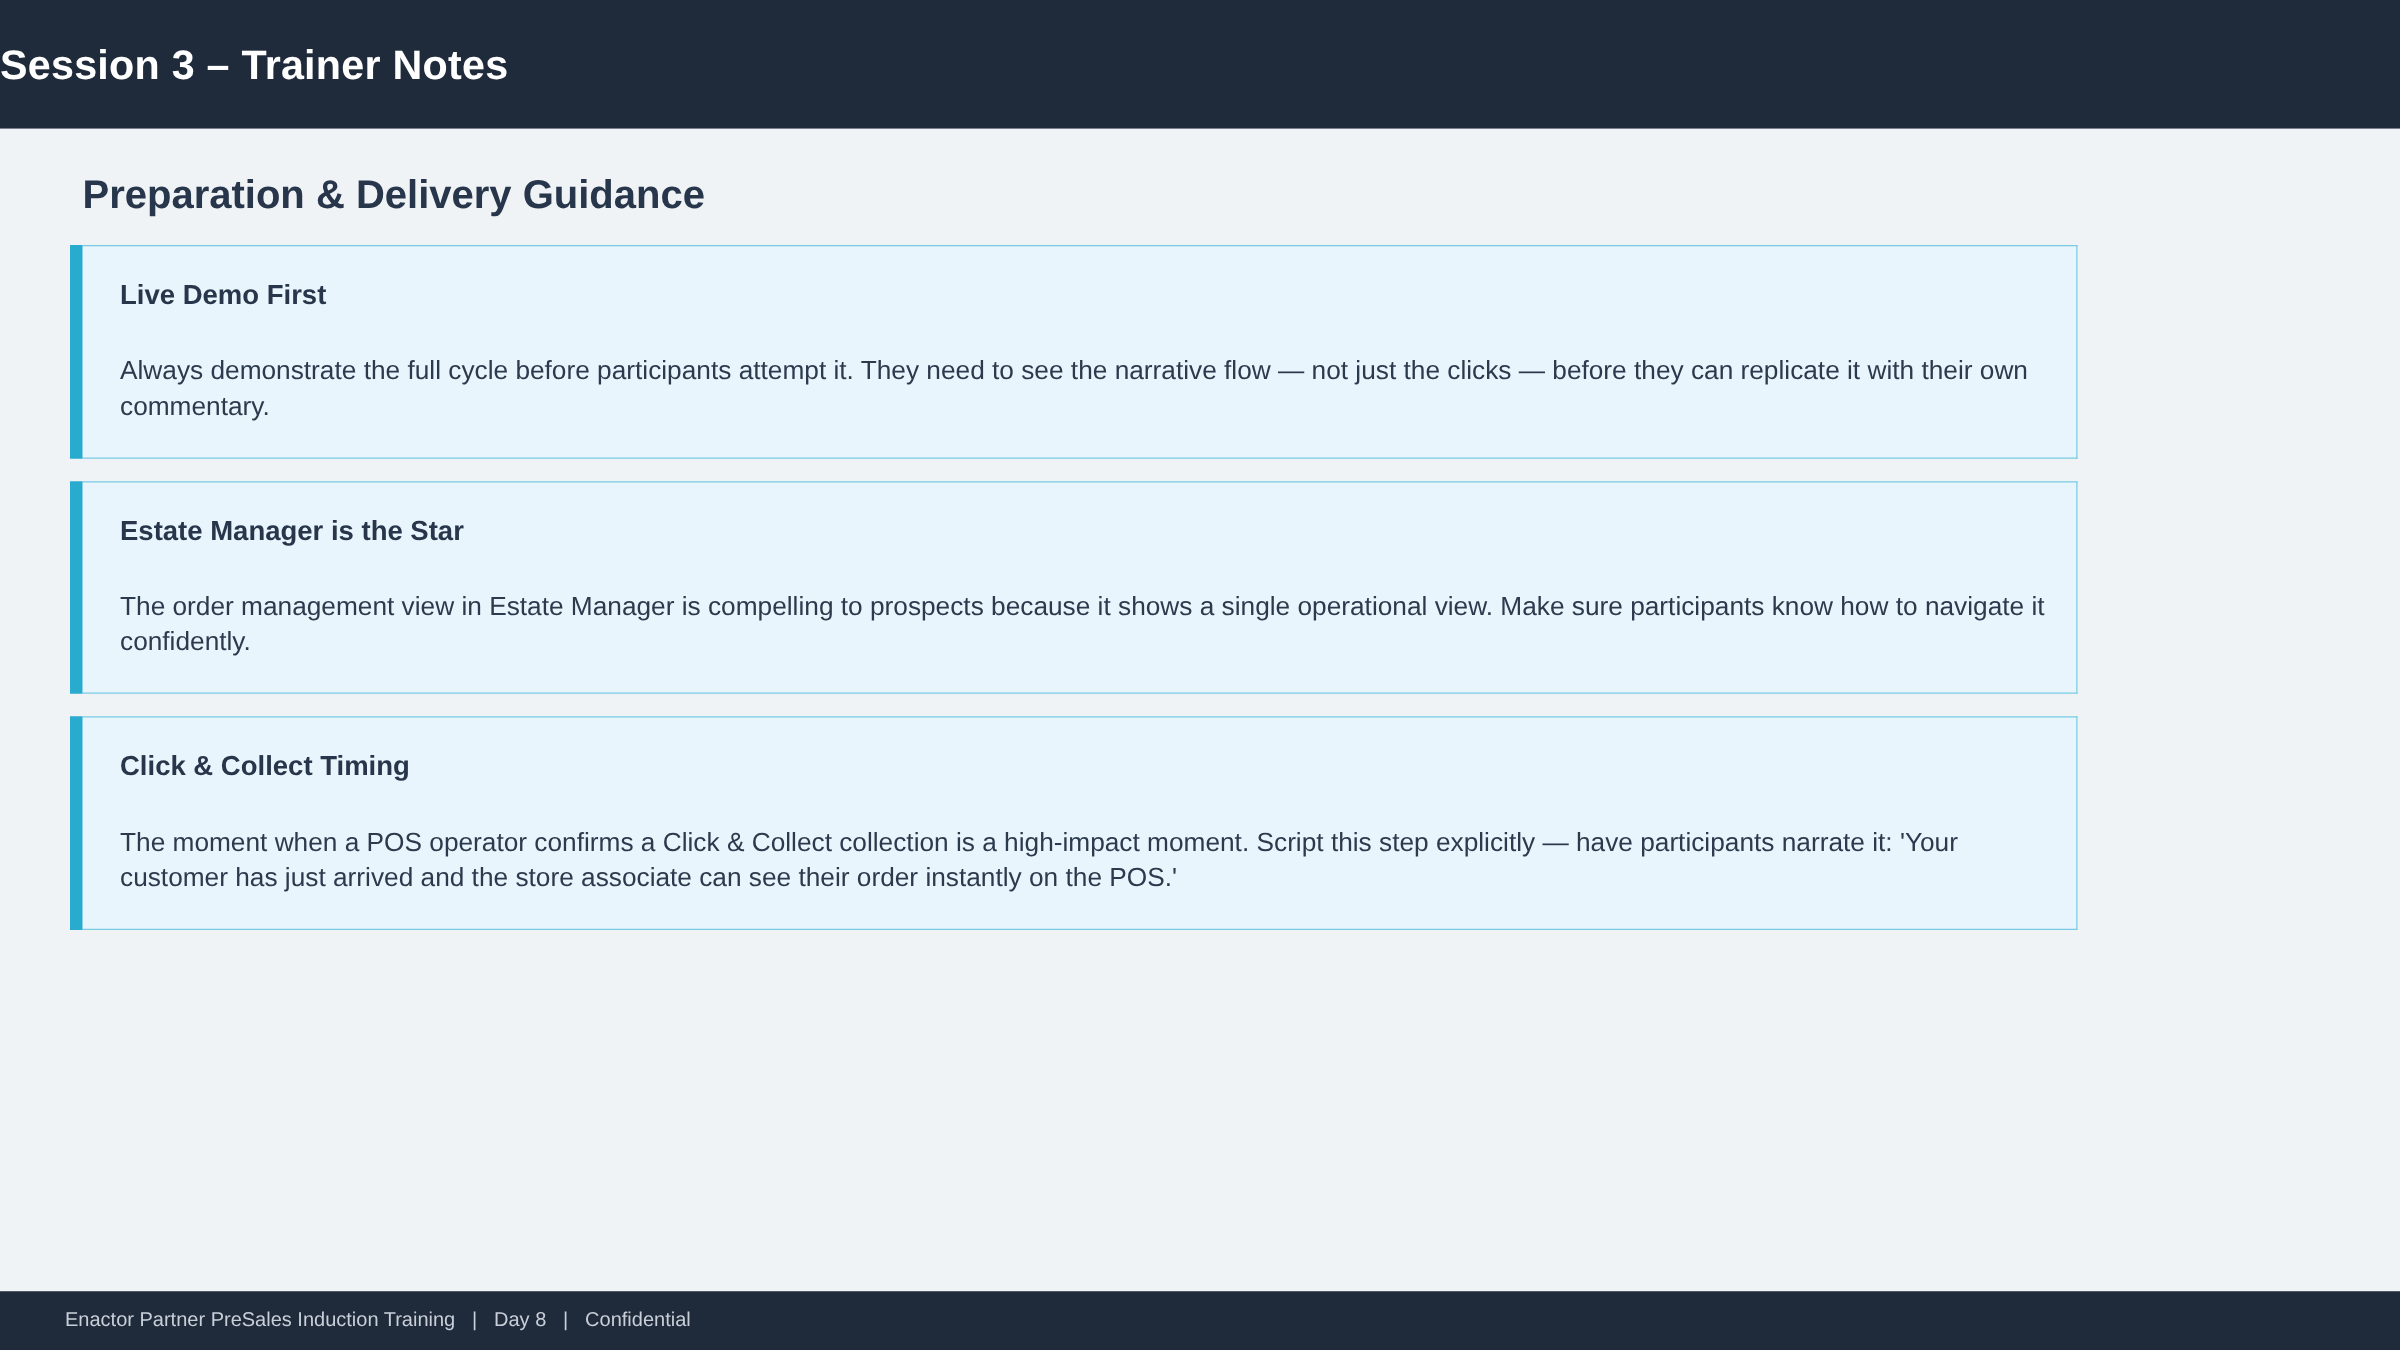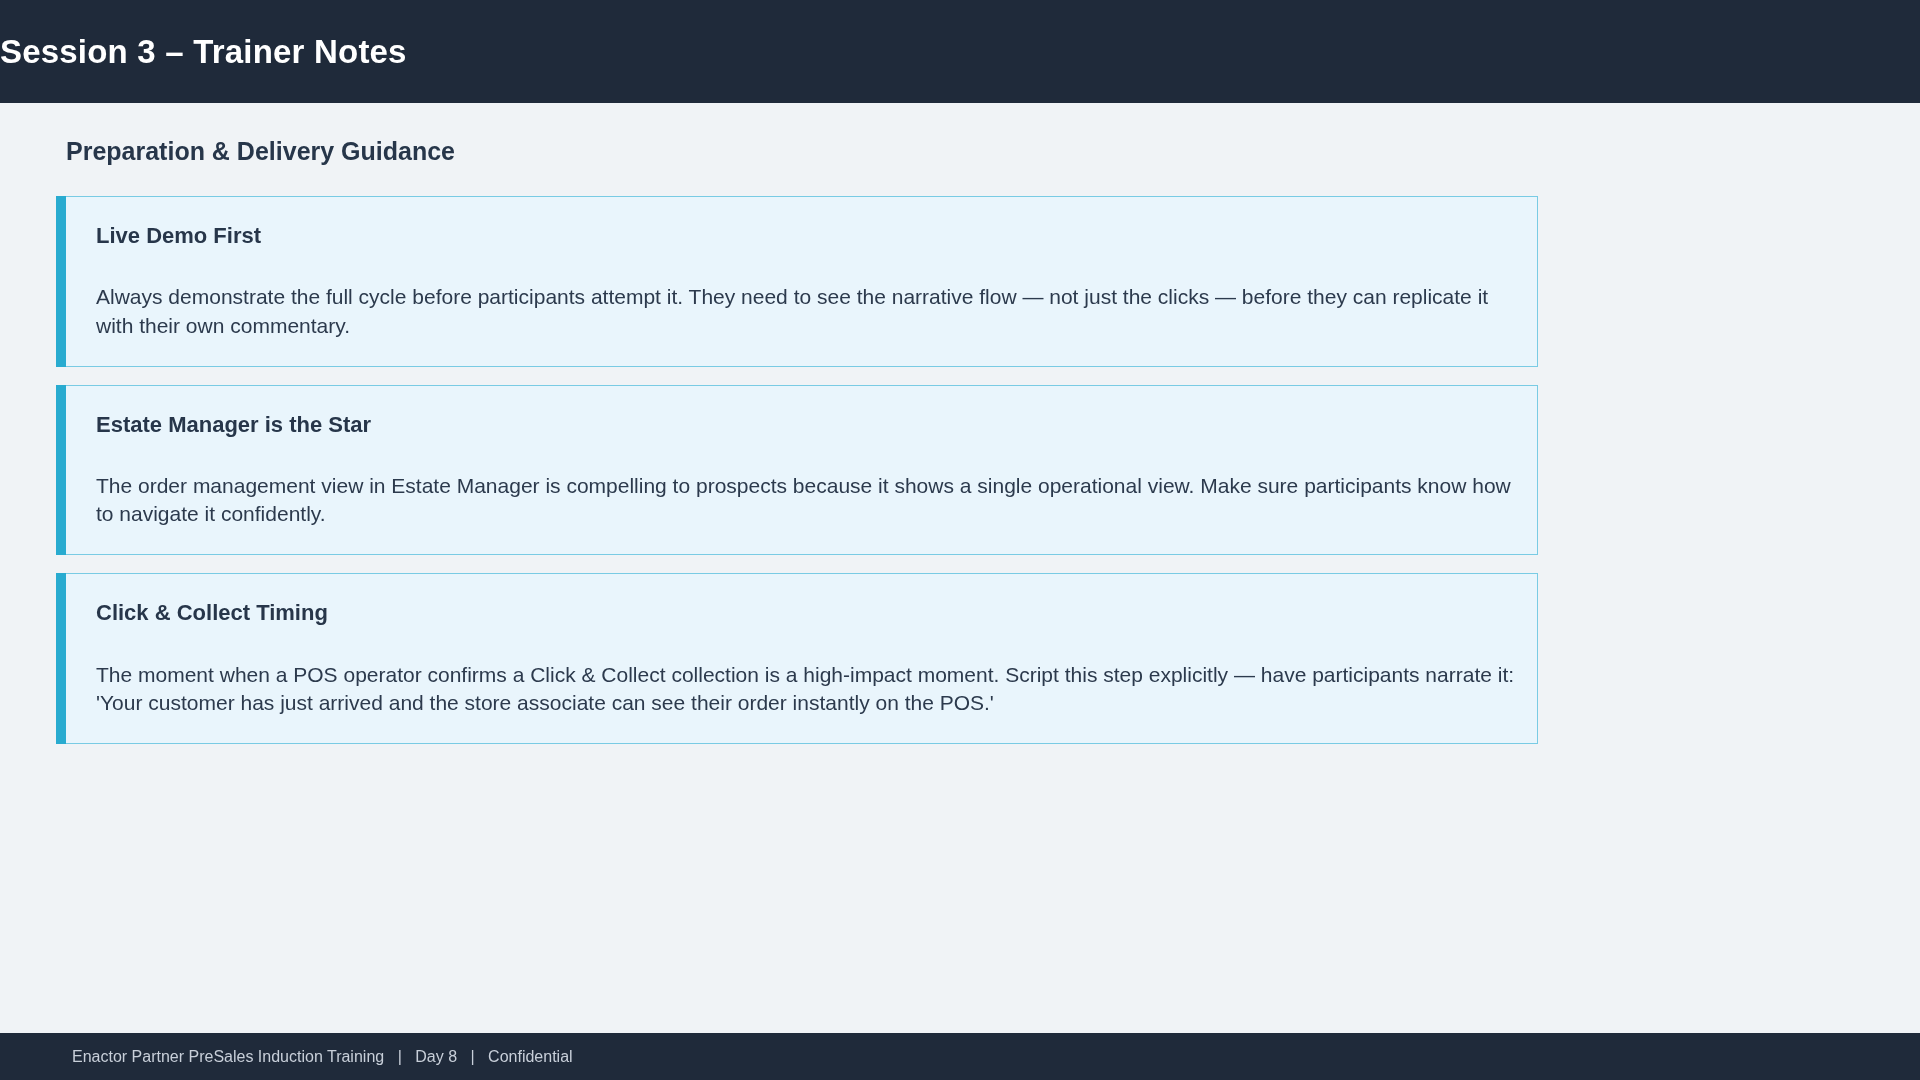--- a/index.html
+++ b/index.html
@@ -51,21 +51,21 @@
     left: 0;
     width: 1920px;
     height: 930px;
     background: #f0f3f6;
   }
 
   .section-heading {
     position: absolute;
     top: 36px;
     left: 66px;
-    font-size: 25px;
+    font-size: 32px;
     font-weight: bold;
     color: #27364a;
     line-height: 1;
     white-space: nowrap;
   }
 
   .cards {
     position: absolute;
     top: 93px;
     left: 66px;
@@ -73,21 +73,21 @@
   }
 
   .card {
     position: relative;
     box-sizing: border-box;
     background: #e9f5fc;
     border: 1px solid #79cbe4;
     border-left: none;
     margin-bottom: 18px;
     padding: 26px 18px 26px 30px;
-    width: 1472px;
+    width: 1596px;
   }
   .card::before {
     content: "";
     position: absolute;
     top: -1px;
     left: -10px;
     width: 10px;
     bottom: -1px;
     background: #29abd0;
   }
@@ -120,21 +120,20 @@
     display: flex;
     align-items: center;
     box-sizing: border-box;
     padding-left: 52px;
   }
   .footer-text {
     color: #c8cfd9;
     font-size: 16px;
     line-height: 1;
     white-space: nowrap;
-    margin-left: 20px;
   }
   .footer-sep {
     display: inline-block;
     padding: 0 9px;
     color: #c8cfd9;
   }
 </style>
 </head>
 <body>
 

